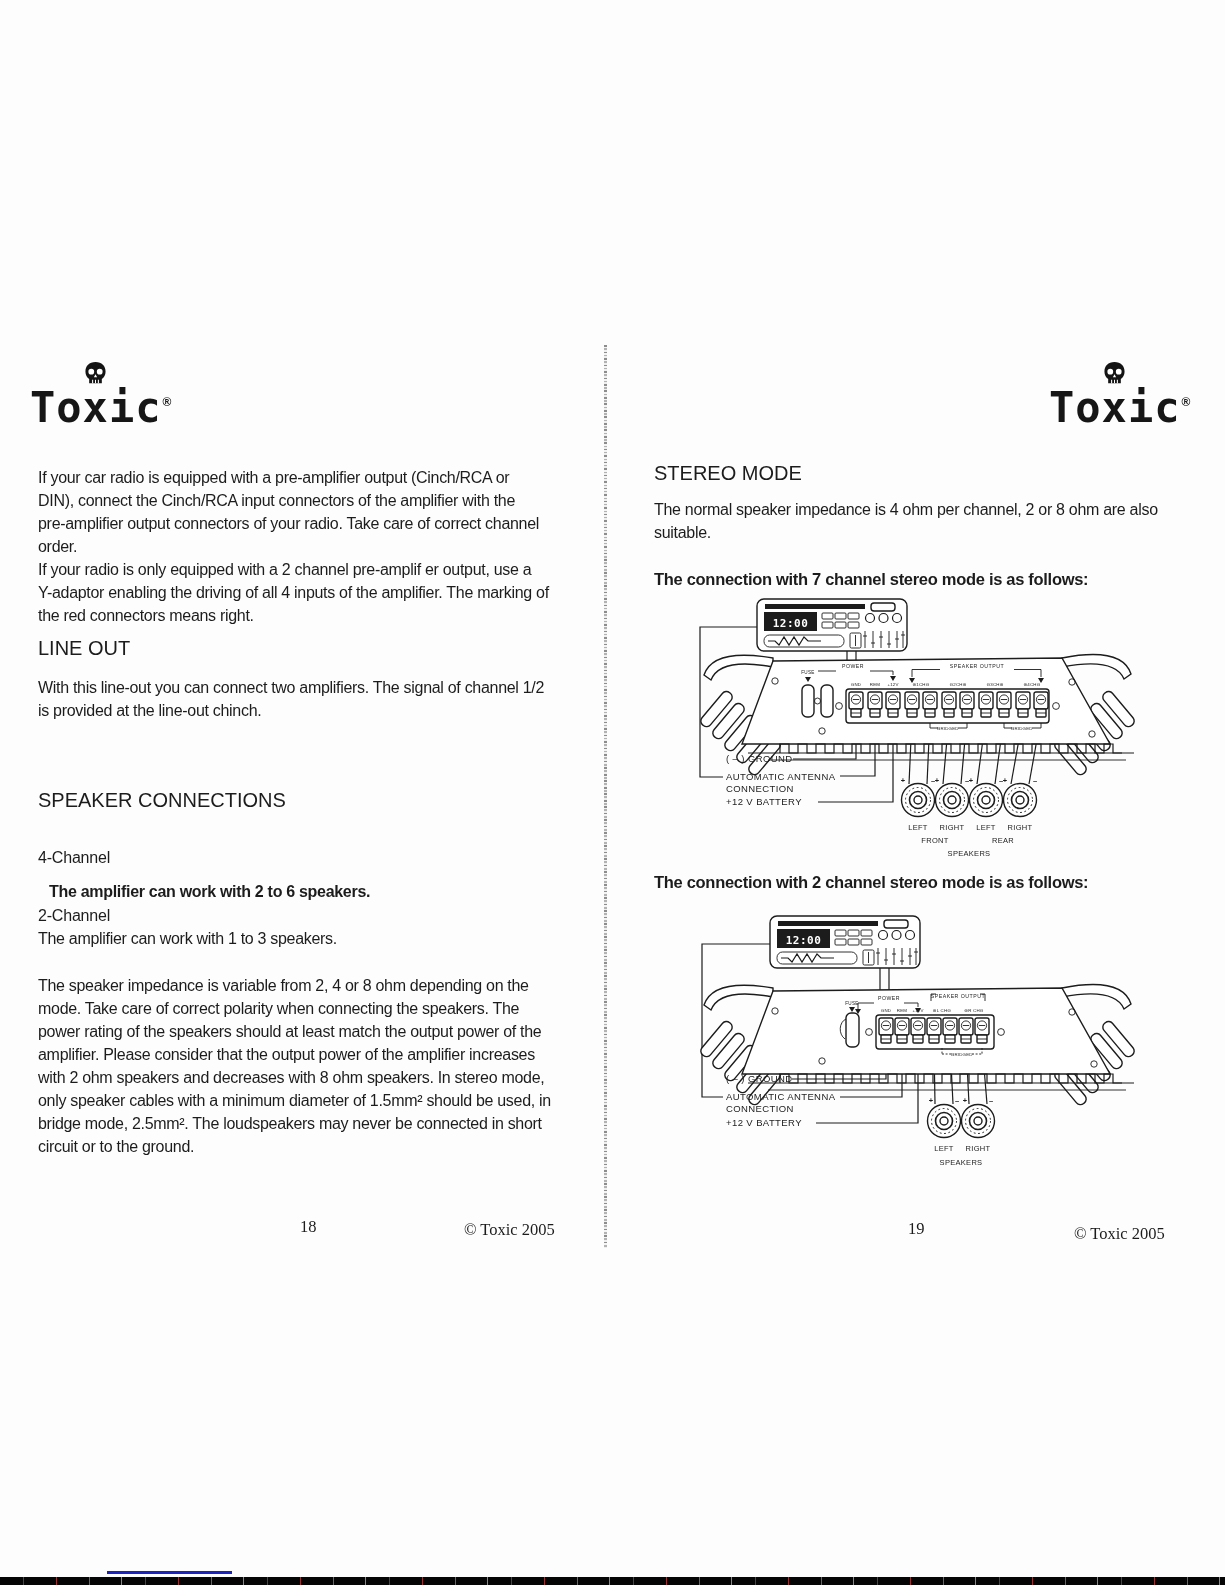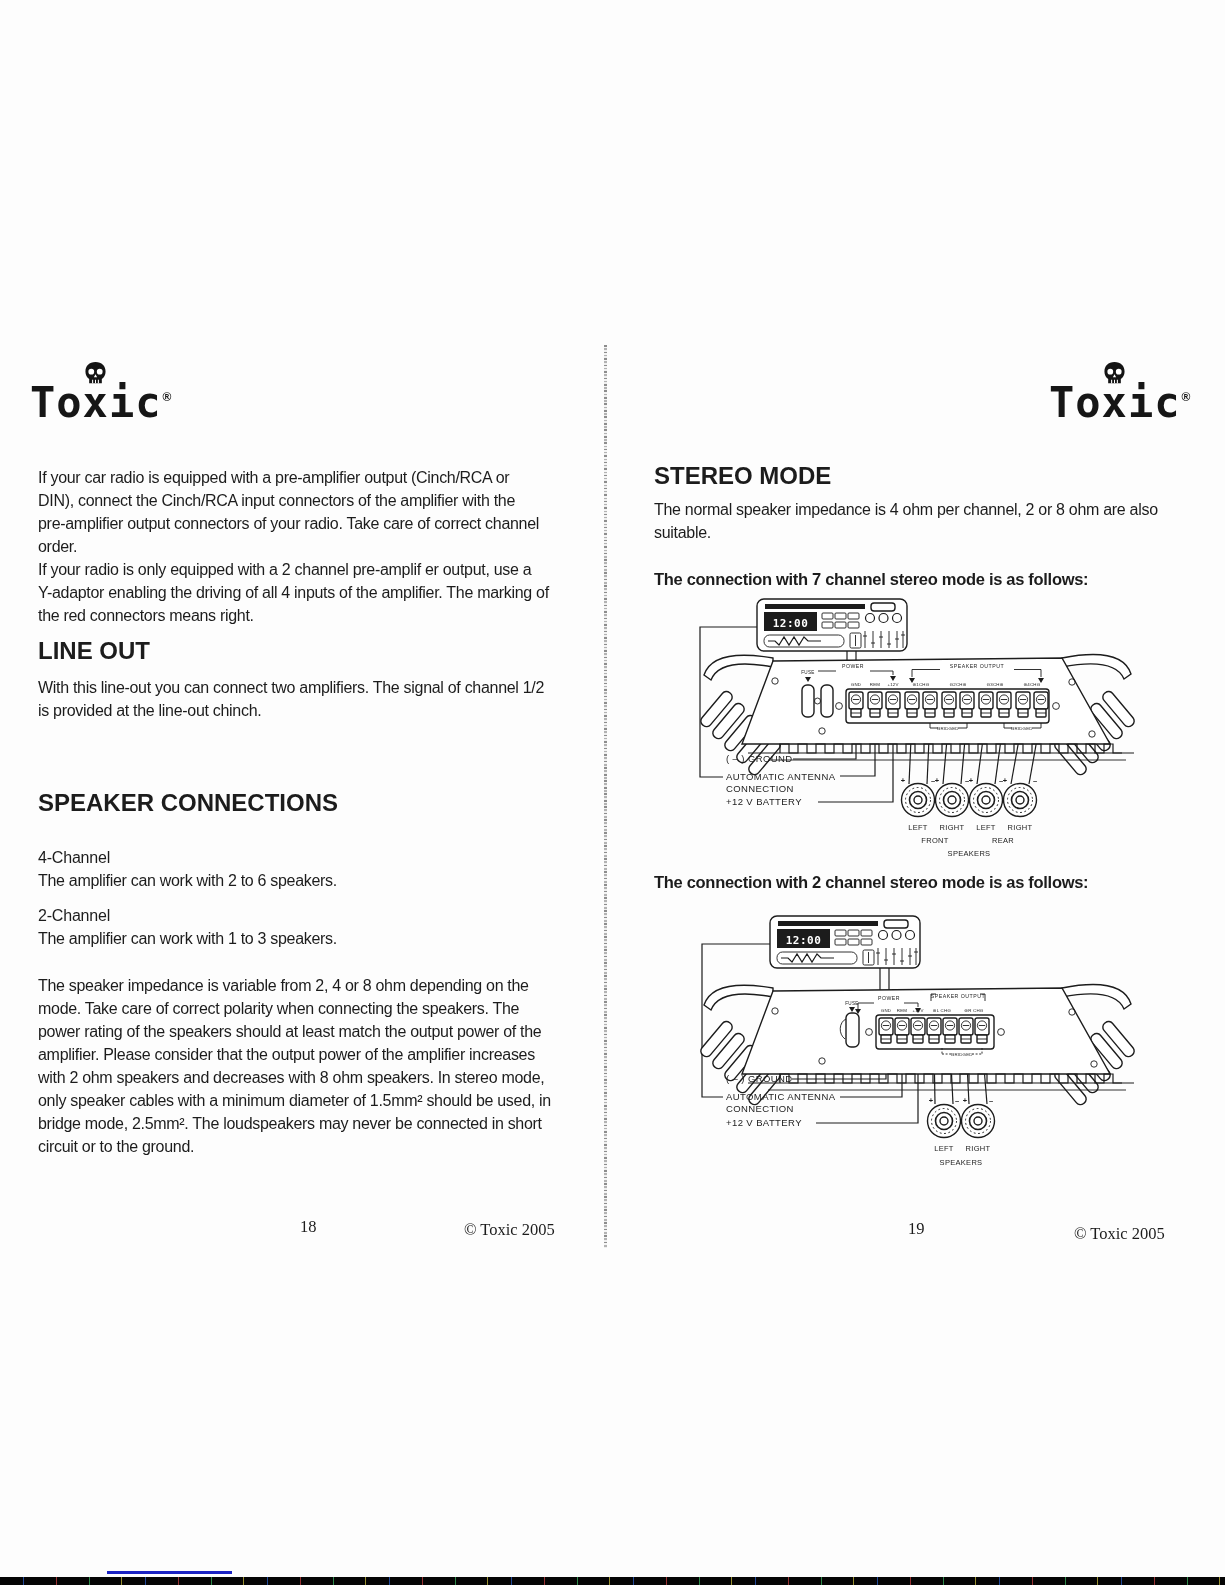--- a/index.html
+++ b/index.html
@@ -2,27 +2,27 @@
 <html><head>
 <meta charset="utf-8">
 <style>
   html,body{margin:0;padding:0;}
   body{
     width:1225px;height:1585px;position:relative;background:#fdfdfd;
     font-family:"Liberation Sans",sans-serif;color:#1c1c1c;overflow:hidden;
   }
   .abs{position:absolute;}
   .body-text{font-size:16px;line-height:23px;letter-spacing:-0.3px;white-space:pre-line;}
-  .h1{font-weight:bold;font-size:24px;letter-spacing:0;}
+  .h1{font-weight:normal;font-size:20px;letter-spacing:0;}
   .h3{font-weight:normal;font-size:16px;letter-spacing:-0.2px;}
   .caption{font-weight:bold;font-size:16.5px;letter-spacing:-0.3px;}
   .footer-num,.footer-copy{font-size:16.5px;font-family:Liberation Serif, serif;}
   
   .logo{position:absolute;font-family:"DejaVu Sans Mono",monospace;font-weight:bold;
-        font-size:42px;line-height:48px;letter-spacing:1px;color:#161616;}
+        font-size:42px;line-height:58px;letter-spacing:1px;color:#161616;}
   .logo .lx{position:relative;display:inline-block;}
   .logo .skull{position:absolute;left:1px;top:-18px;width:23px;height:27px;}
   .logo .reg{font-family:"Liberation Sans",sans-serif;font-size:12px;font-weight:bold;
              position:relative;top:-16px;margin-left:1px;}
   
   .gutter{position:absolute;left:604px;top:345px;width:2.5px;height:903px;
     background:repeating-linear-gradient(180deg,#8d8d8d 0 1.5px,#f4f4f4 1.5px 3px,#b3b3b3 3px 4.5px,#efefef 4.5px 6.5px);}
   .blue-line{position:absolute;left:107px;top:1571px;width:125px;height:3px;background:#1b23c4;}
   .scan-bar{position:absolute;left:0;top:1577px;width:1225px;height:8px;
     background:repeating-linear-gradient(90deg,#050505 0 23px,#224a99 23px 24px,#050505 24px 56px,#993333 56px 57px,#050505 57px 89px,#2e8a4a 89px 90px,#050505 90px 121px,#999030 121px 122px);}
@@ -68,21 +68,21 @@
 the red connectors means right.</p>
 
   <h2 class="abs h1" style="left:38px;top:637px;margin:0;">LINE OUT</h2>
 
   <p class="abs body-text" style="left:38px;top:676px;width:530px;margin:0;">With this line-out you can connect two amplifiers. The signal of channel 1/2
 is provided at the line-out chinch.</p>
 
   <h2 class="abs h1" style="left:38px;top:789px;margin:0;">SPEAKER CONNECTIONS</h2>
 
   <h3 class="abs h3" style="left:38px;top:849px;margin:0;">4-Channel</h3>
-  <p class="abs body-text" style="left:38px;top:869px;width:530px;margin:0;">The amplifier can work with 2 to 6 speakers.</p>
+  <p class="abs body-text" style="left:38px;top:869px;width:530px;margin:11px;font-weight:bold;">The amplifier can work with 2 to 6 speakers.</p>
 
   <h3 class="abs h3" style="left:38px;top:907px;margin:0;">2-Channel</h3>
   <p class="abs body-text" style="left:38px;top:927px;width:530px;margin:0;">The amplifier can work with 1 to 3 speakers.</p>
 
   <p class="abs body-text" style="left:38px;top:974px;width:540px;margin:0;">The speaker impedance is variable from 2, 4 or 8 ohm depending on the
 mode. Take care of correct polarity when connecting the speakers. The
 power rating of the speakers should at least match the output power of the
 amplifier. Please consider that the output power of the amplifier increases
 with 2 ohm speakers and decreases with 8 ohm speakers. In stereo mode,
 only speaker cables with a minimum diameter of 1.5mm² should be used, in

